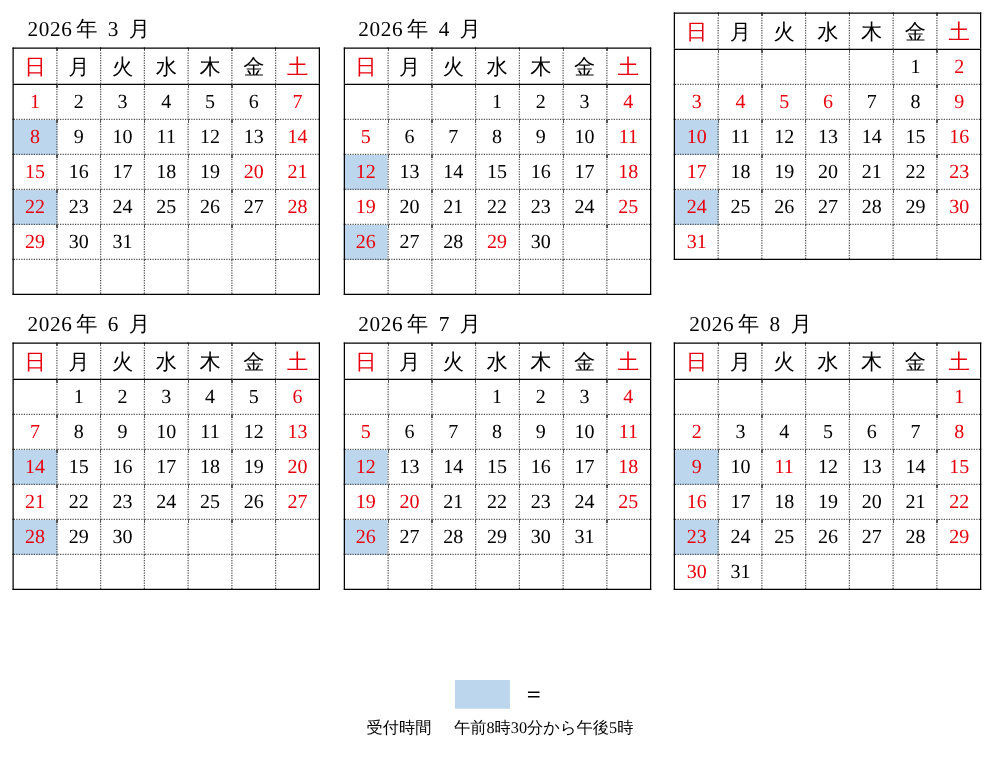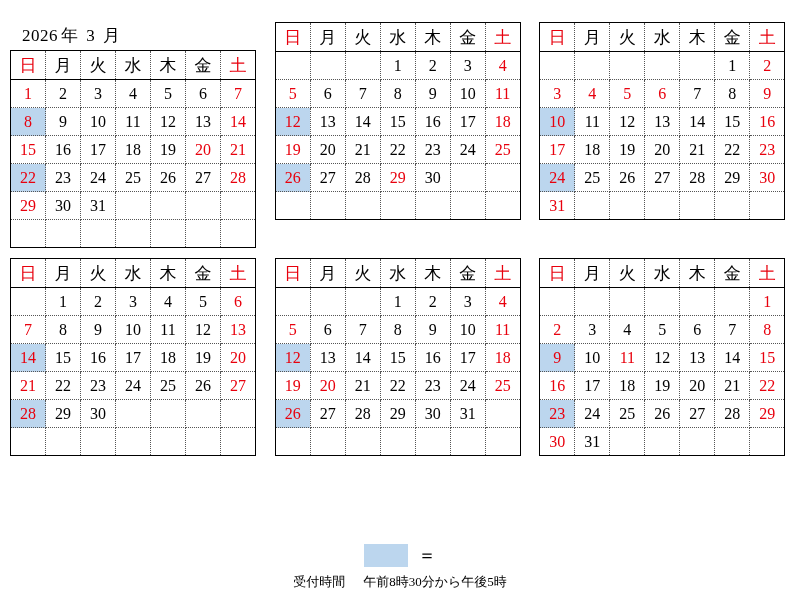--- a/index.html
+++ b/index.html
@@ -14,21 +14,21 @@
     color: #000000;
     position: relative;
     overflow: hidden;
   }
   .calendar-grid {
     display: grid;
     grid-template-columns: repeat(3, 1fr);
     grid-template-rows: repeat(2, auto);
     column-gap: 14px;
     row-gap: 10px;
-    padding: 22px 10px 0 10px;
+    padding: 10px 10px 0 10px;
     box-sizing: border-box;
   }
   .cal-block {
     width: 246px;
   }
   .cal-title {
     font-size: 17px;
     letter-spacing: 0.5px;
     padding: 2px 0 3px 12px;
     white-space: nowrap;
@@ -174,20 +174,21 @@
             <td class=""></td>
             <td class=""></td>
             <td class=""></td>
             <td class=""></td>
             <td class=""></td>
           </tr>
         </tbody>
       </table>
     </div>
     <div class="cal-block">
+      <div class="cal-title"><span class="year">2026</span><span class="sep">年</span> <span>4</span> <span class="sep">月</span></div>
       <table class="cal">
         <thead>
           <tr>
             <th class="sun">日</th>
             <th>月</th>
             <th>火</th>
             <th>水</th>
             <th>木</th>
             <th>金</th>
             <th class="sat">土</th>
@@ -316,20 +317,21 @@
             <td class=""></td>
             <td class=""></td>
             <td class=""></td>
             <td class=""></td>
             <td class=""></td>
           </tr>
         </tbody>
       </table>
     </div>
     <div class="cal-block">
+      <div class="cal-title"><span class="year">2026</span><span class="sep">年</span> <span>6</span> <span class="sep">月</span></div>
       <table class="cal">
         <thead>
           <tr>
             <th class="sun">日</th>
             <th>月</th>
             <th>火</th>
             <th>水</th>
             <th>木</th>
             <th>金</th>
             <th class="sat">土</th>
@@ -387,20 +389,21 @@
             <td class=""></td>
             <td class=""></td>
             <td class=""></td>
             <td class=""></td>
             <td class=""></td>
           </tr>
         </tbody>
       </table>
     </div>
     <div class="cal-block">
+      <div class="cal-title"><span class="year">2026</span><span class="sep">年</span> <span>7</span> <span class="sep">月</span></div>
       <table class="cal">
         <thead>
           <tr>
             <th class="sun">日</th>
             <th>月</th>
             <th>火</th>
             <th>水</th>
             <th>木</th>
             <th>金</th>
             <th class="sat">土</th>
@@ -458,20 +461,21 @@
             <td class=""></td>
             <td class=""></td>
             <td class=""></td>
             <td class=""></td>
             <td class=""></td>
           </tr>
         </tbody>
       </table>
     </div>
     <div class="cal-block">
+      <div class="cal-title"><span class="year">2026</span><span class="sep">年</span> <span>8</span> <span class="sep">月</span></div>
       <table class="cal">
         <thead>
           <tr>
             <th class="sun">日</th>
             <th>月</th>
             <th>火</th>
             <th>水</th>
             <th>木</th>
             <th>金</th>
             <th class="sat">土</th>

